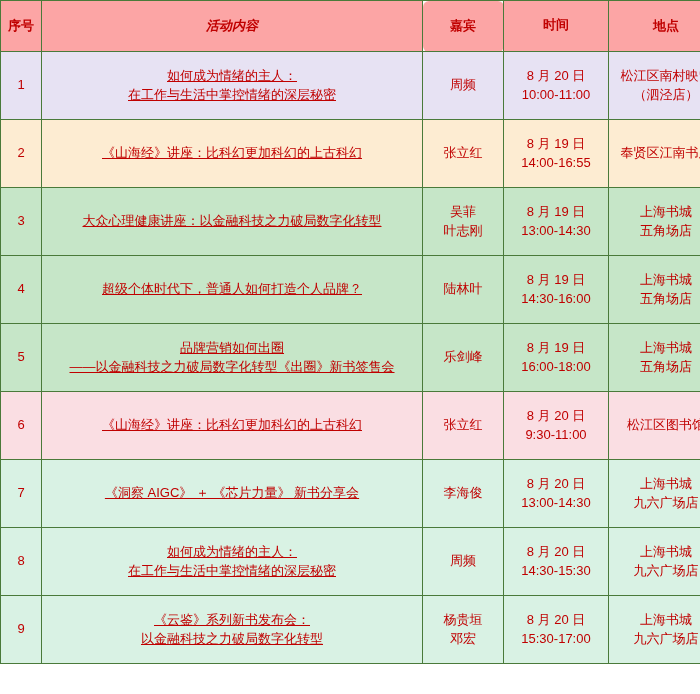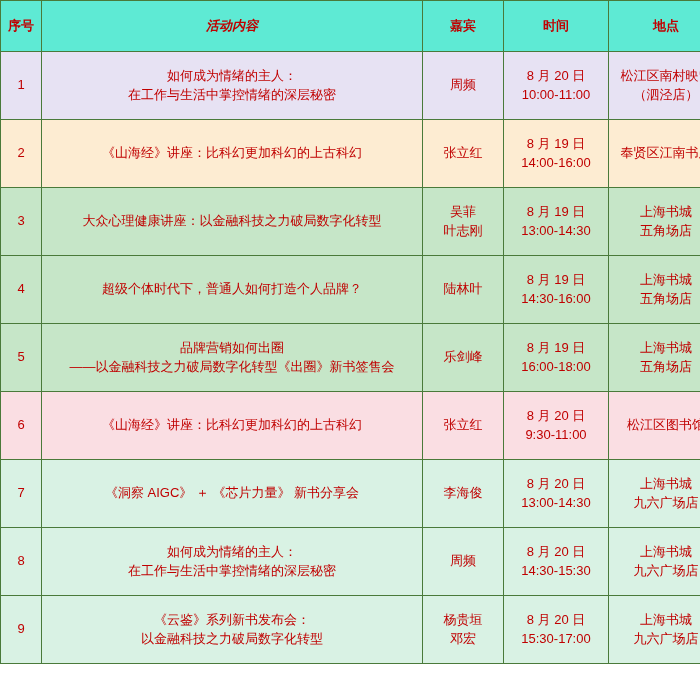--- a/index.html
+++ b/index.html
@@ -20,39 +20,40 @@
   table.schedule td, table.schedule th {
     border: 1px solid #4a7a3a;
     text-align: center;
     vertical-align: middle;
     padding: 4px 2px;
     color: #c00000;
     font-size: 13px;
     line-height: 1.45;
   }
   thead th {
-    background: #5eead4;
+    background: #fca5a5;
     color: #000000;
     font-weight: bold;
     font-size: 14px;
     height: 42px;
   }
   th.col-no { width: 36px; }
   th.col-content { width: 376px; font-style: italic; }
-  th.col-guest { width: 76px; }
-  th.col-time { width: 100px; }
+  th.col-guest { width: 76px; border-radius: 6px; }
+  th.col-time { width: 100px; font-family: Liberation Mono, monospace; }
   th.col-place { width: 110px; }
 
   td.cell-no {
     color: #000000;
     font-size: 14px;
   }
   td.cell-content {
     padding-left: 10px;
     padding-right: 10px;
+    text-decoration: underline;
   }
   tbody tr { height: 68px; }
 
   .row-purple td { background: #e7e2f3; }
   .row-orange td { background: #fdecd2; }
   .row-green  td { background: #c6e6c8; }
   .row-pink   td { background: #fadee3; }
   .row-mint   td { background: #d9f2e4; }
 
   .line { display: block; }
@@ -92,21 +93,21 @@
       <tr class="row-orange">
         <td class="cell-no">2</td>
         <td class="cell-content">
           <span class="line">《山海经》讲座：比科幻更加科幻的上古科幻</span>
         </td>
         <td class="cell-guest">
           <span class="line">张立红</span>
         </td>
         <td class="cell-time">
           <span class="line">8 月 19 日</span>
-          <span class="line">14:00-16:00</span>
+          <span class="line">14:00-16:55</span>
         </td>
         <td class="cell-place">
           <span class="line">奉贤区江南书局</span>
         </td>
       </tr>
       <tr class="row-green">
         <td class="cell-no">3</td>
         <td class="cell-content">
           <span class="line">大众心理健康讲座：以金融科技之力破局数字化转型</span>
         </td>

